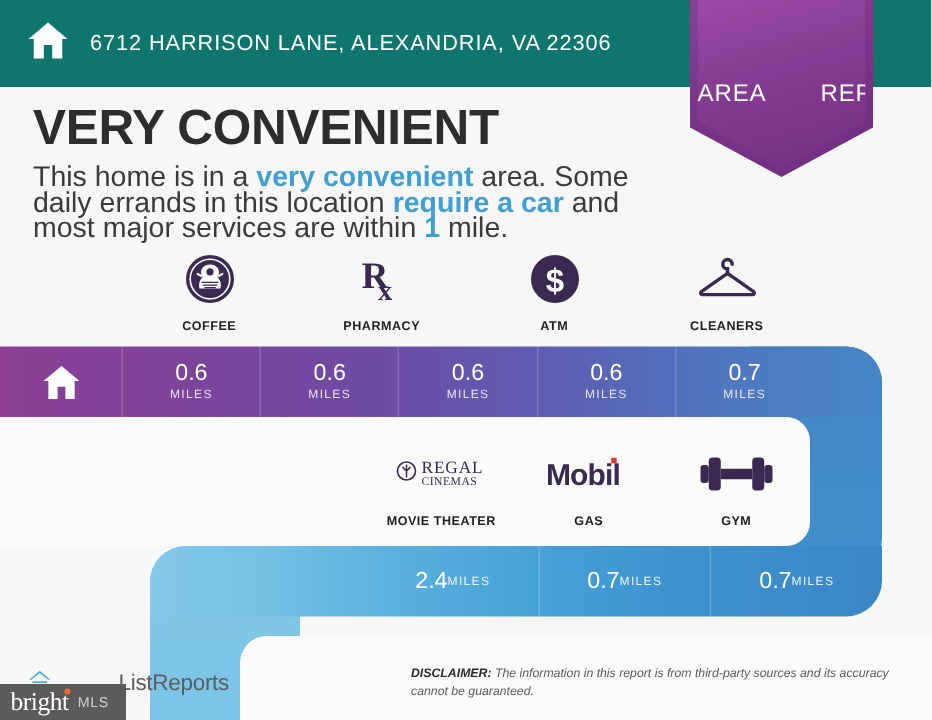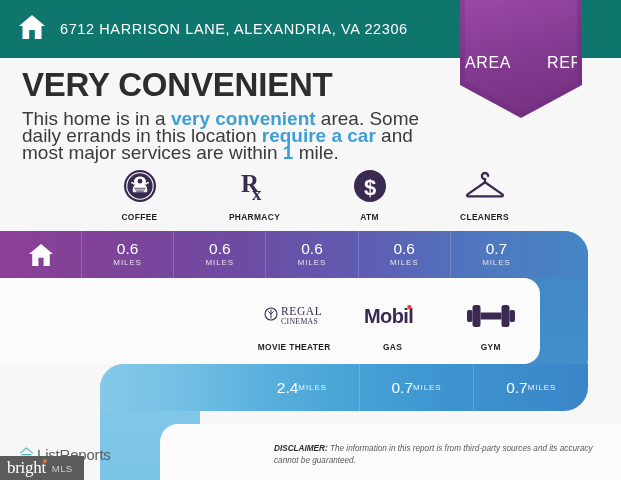--- a/index.html
+++ b/index.html
@@ -120,21 +120,21 @@
   }
 
   
   .disc{
     position:absolute;left:274px;top:443px;width:322px;
     font-size:8.2px;line-height:11.5px;color:#5a5a5a;z-index:8;font-style:italic;
   }
   .disc b{color:#2b2b2b;}
 
   
-  .lr{position:absolute;left:18px;top:445px;display:flex;align-items:center;z-index:8;}
+  .lr{position:absolute;left:18px;top:445px;display:flex;align-items:center;z-index:8;gap:42px;}
   .lr-txt{font-size:15px;color:#5d5d5d;letter-spacing:-.2px;margin-left:2px;}
   .brightmls{
     position:absolute;left:0;top:456px;width:84px;height:24px;
     background:#5b5b5b;display:flex;align-items:center;z-index:9;
   }
   .bm-b{font-family:"Liberation Serif","DejaVu Serif",serif;color:#fff;font-size:17px;
         font-weight:400;margin-left:7px;letter-spacing:-.3px;position:relative;}
   .bm-dot{position:absolute;right:-1px;top:1px;width:4px;height:4px;background:#e8703a;border-radius:50%;}
   .bm-mls{color:#cfcfcf;font-size:9.5px;margin-left:6px;letter-spacing:.4px;}
 </style>

